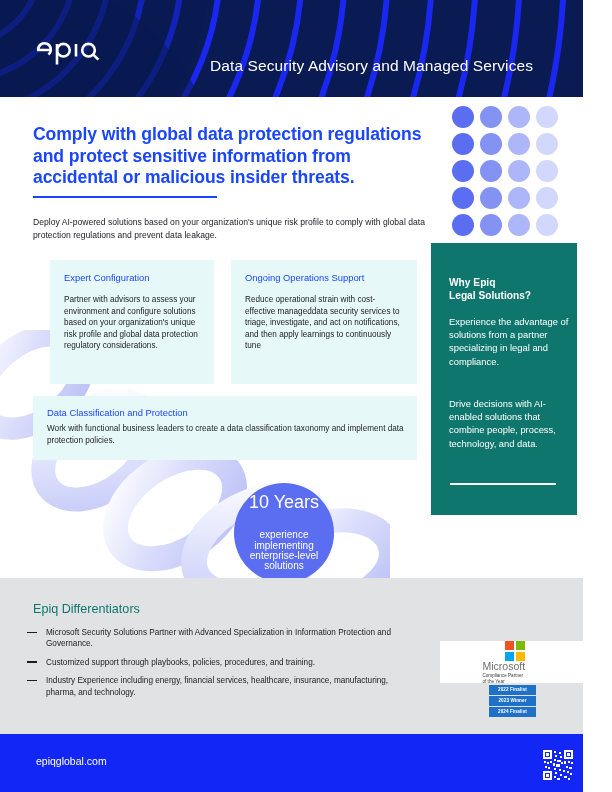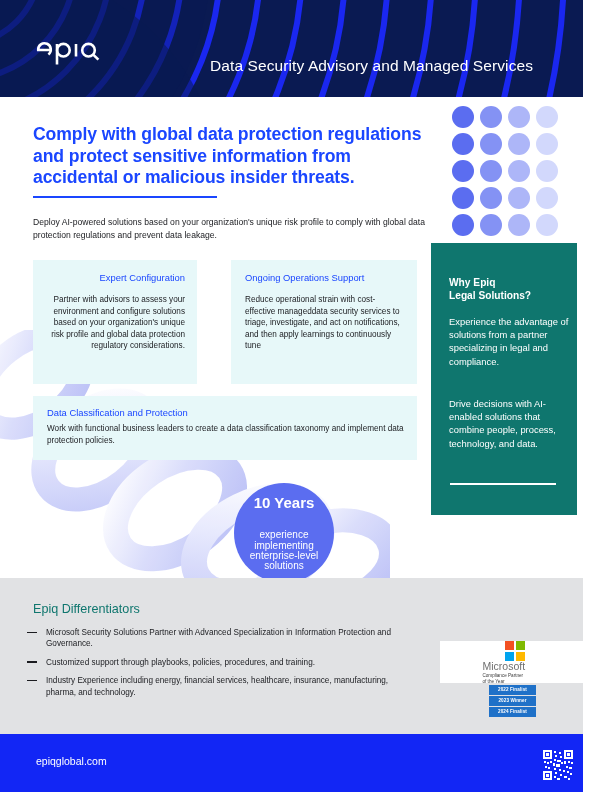--- a/index.html
+++ b/index.html
@@ -70,21 +70,21 @@
     color: #1b1c20;
     font-size: 8.6px;
     line-height: 13.4px;
   }
 
   
   .card {
     position: absolute;
     background: #e7f8f9;
   }
-  #card-expert   { left: 33px;  top: 260px; width: 164px; height: 124px; text-align: right; }
+  #card-expert   { left: 50px;  top: 260px; width: 164px; height: 124px; }
   #card-ongoing  { left: 231px; top: 260px; width: 186px; height: 124px; }
   #card-dataclass{ left: 33px;  top: 396px; width: 384px; height: 64px; }
   .card-title {
     color: #1a46ff;
     font-size: 9.4px;
     font-weight: normal;
     line-height: 12px;
   }
   .card-body {
     color: #1b1c20;
@@ -133,21 +133,21 @@
   #years-badge {
     position: absolute; left: 234px; top: 483px;
     width: 100px; height: 100px;
     border-radius: 50%;
     background: #5b6df0;
     color: #ffffff;
     text-align: center;
     display: flex; flex-direction: column;
     align-items: center; justify-content: center;
   }
-  #years-number { font-size: 15px; font-weight: bold; line-height: 17px; }
+  #years-number { font-size: 18px; font-weight: normal; line-height: 17px; }
   #years-caption { font-size: 10px; line-height: 10.4px; margin-top: 19px; }
 
   
   #diff-band {
     position: absolute; left: 0; top: 578px;
     width: 612px; height: 156px;
     background: #e1e2e4;
   }
   #diff-title {
     position: absolute; left: 33px; top: 601px;

